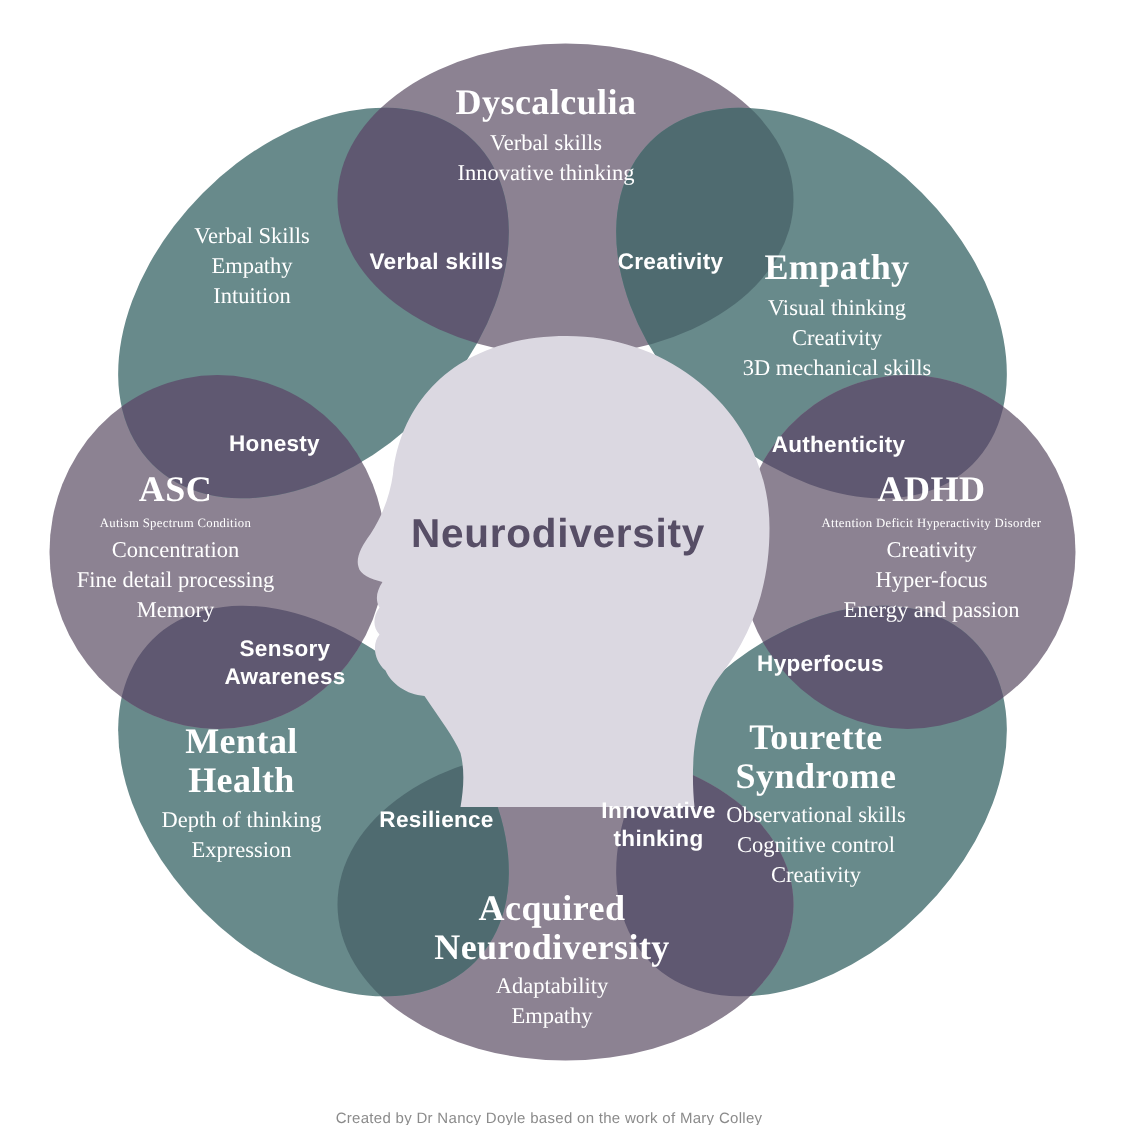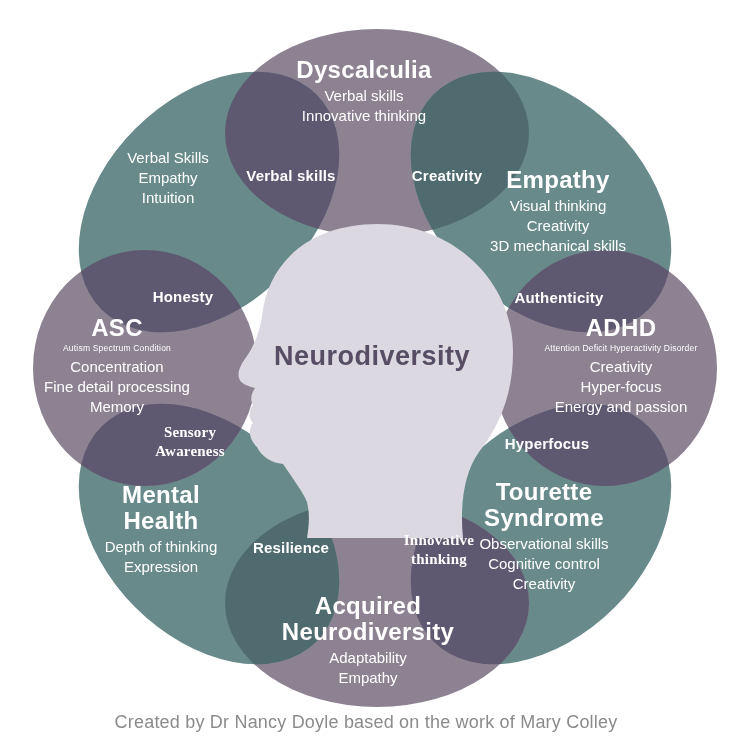--- a/index.html
+++ b/index.html
@@ -4,49 +4,49 @@
 <style>
   html,body{margin:0;padding:0;background:#ffffff;}
   .stage{
     position:relative;width:750px;height:750px;background:#ffffff;overflow:hidden;
     font-family:"Liberation Sans","DejaVu Sans",sans-serif;
   }
   .stage svg{position:absolute;left:0;top:0;}
   
   .pblock{
     position:absolute;transform:translate(-50%,0);
-    text-align:center;color:#ffffff;
+    text-align:center;color:#ffffff;font-family:Liberation Serif, serif;
   }
   .ptitle{
     font-size:24px;font-weight:bold;line-height:27px;white-space:nowrap;letter-spacing:.3px;
   }
   .ptitle.wrap{white-space:normal;line-height:26px;}
   .psub{
     font-size:8.5px;line-height:11px;margin-top:2px;white-space:nowrap;letter-spacing:.2px;
   }
   .plines{margin-top:3px;}
   .pline{
     font-size:15px;line-height:20px;white-space:nowrap;
   }
   
   .ov{
     position:absolute;transform:translate(-50%,-50%);
     color:#ffffff;font-size:15px;font-weight:bold;line-height:19px;
     text-align:center;white-space:nowrap;letter-spacing:.2px;
   }
-  .ov.wrap{white-space:normal;font-family:Liberation Serif, serif;}
+  .ov.wrap{white-space:normal;}
   
   .center-title{
     position:absolute;transform:translate(-50%,-50%);
     color:#574e66;font-size:27px;font-weight:bold;white-space:nowrap;letter-spacing:.5px;text-align:right;
   }
   
   .credit{
     position:absolute;transform:translate(-50%,-50%);
-    color:#8b8b8b;font-size:18px;white-space:nowrap;letter-spacing:.2px;
+    color:#8b8b8b;font-size:10px;white-space:nowrap;letter-spacing:.2px;margin-top:24px;
   }
 </style>
 </head>
 <body>
 
 <div class="stage">
 
   <svg width="750" height="750" viewBox="0 0 750 750">
     <defs>
       <clipPath id="clip-p0">

